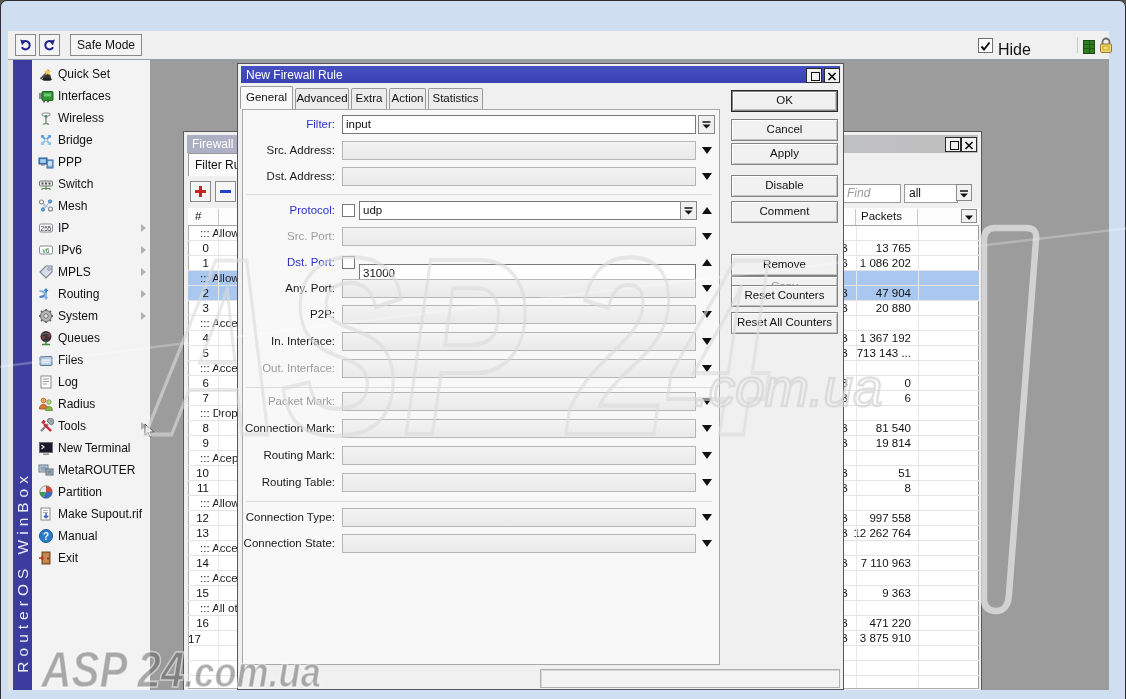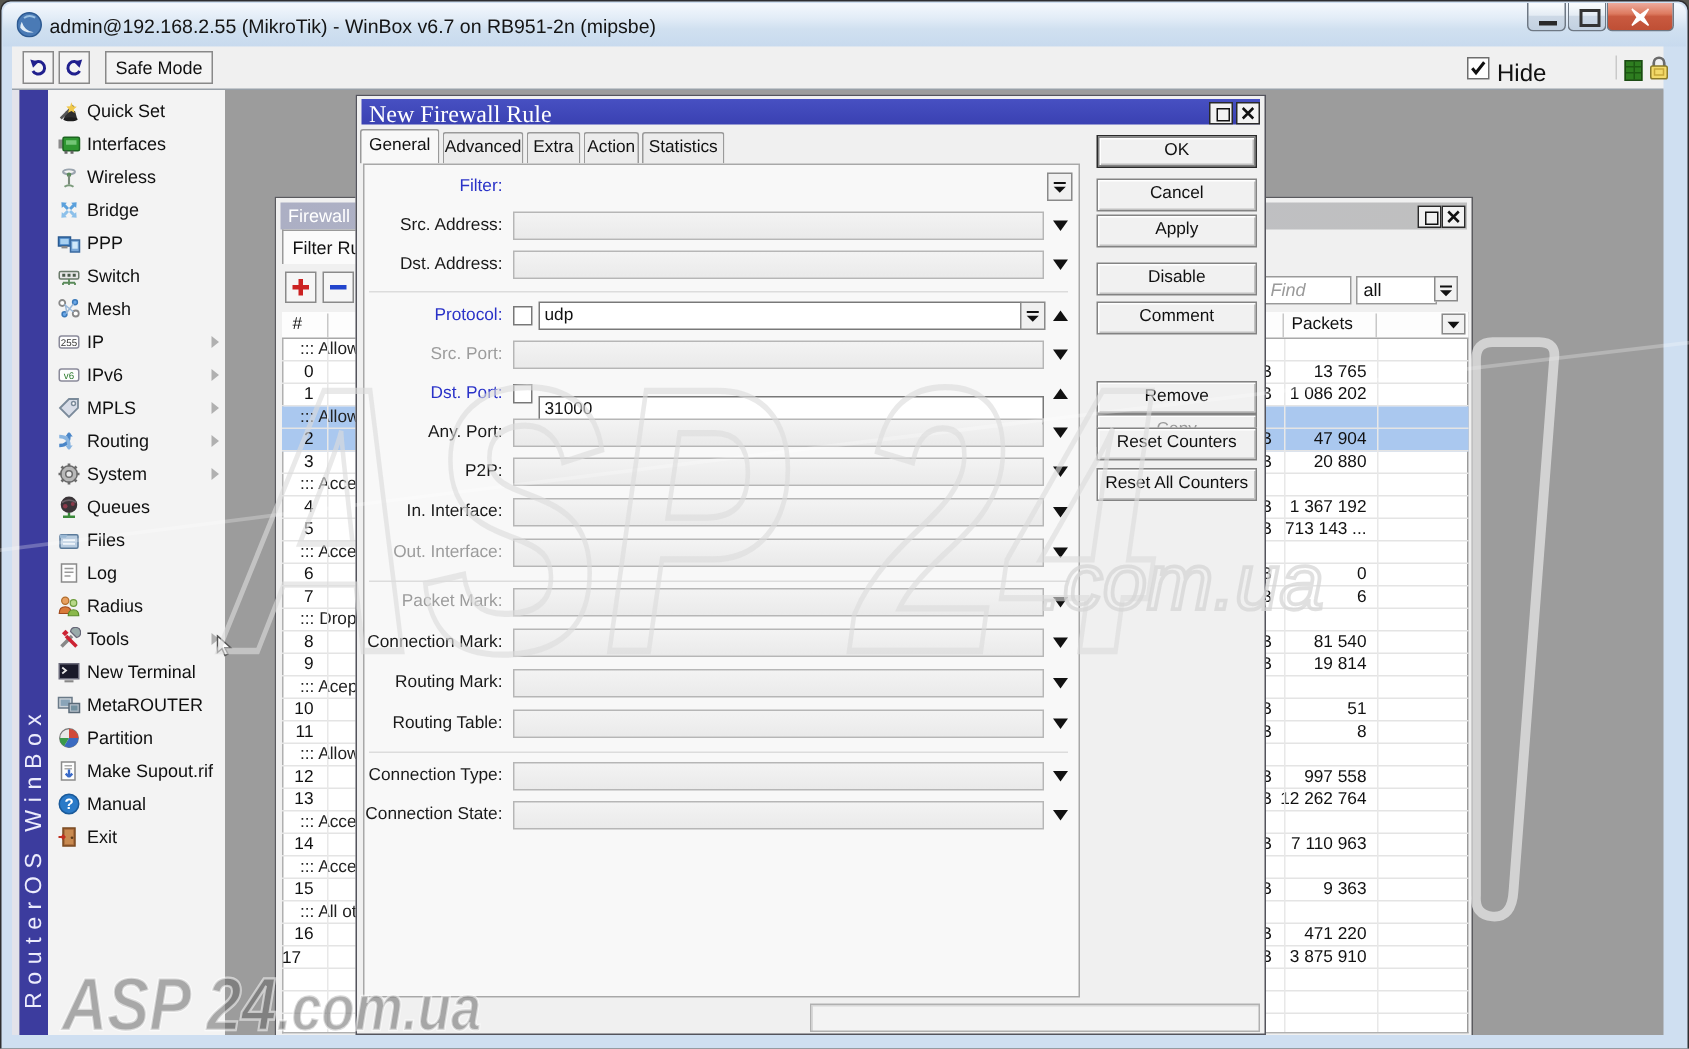--- a/index.html
+++ b/index.html
@@ -43,40 +43,20 @@
 .tri.up{border-bottom:7px solid #111;border-left:5.5px solid transparent;border-right:5.5px solid transparent;}
 .cb{position:absolute;width:13px;height:13px;background:#fff;border:1px solid #787878;box-sizing:border-box;}
 .dbtn{position:absolute;left:493px;width:107px;height:22px;background:#f1f1f1;border:1px solid #838383;box-sizing:border-box;text-align:center;font-size:11.5px;line-height:19px;color:#111;box-shadow:inset 1px 1px 0 #fff,inset -1px -1px 0 #c2c2c2;}
 .tab{position:absolute;height:21px;background:#ececec;border:1px solid #9a9a9a;border-bottom:none;box-sizing:border-box;text-align:center;font-size:11.5px;line-height:19px;color:#111;border-radius:2px 2px 0 0;}
 .tab.sel{background:#f8f8f8;line-height:21px;}
 .scell{position:absolute;height:19px;background:#f3f3f3;border:1px solid #b0b0b0;box-sizing:border-box;box-shadow:inset 1px 1px 0 #d8d8d8;}
 </style>
 </head>
 <body>
 <div id="win">
-  <div id="titlebar">
-    <svg class="abs" style="left:9px;top:6px" width="17" height="17" viewBox="0 0 17 17">
-      <circle cx="8.5" cy="8.5" r="8" fill="#4a7ab5"></circle>
-      <circle cx="8.5" cy="8.5" r="8" fill="none" stroke="#2d5a92" stroke-width="1"></circle>
-      <path d="M2.5 10.5 Q 5.5 14.5 11.5 13.5 Q 5.5 13 3.5 6.5 Q 2.5 8.5 2.5 10.5 Z" fill="#e8f2fb" opacity="0.95"></path>
-      <path d="M5 4 Q 8.5 1.5 12.5 3.8" stroke="#9cc2e4" stroke-width="1.3" fill="none"></path>
-    </svg>
-    <div id="title-text">admin@192.168.2.55 (MikroTik) - WinBox v6.7 on RB951-2n (mipsbe)</div>
-    <div class="capbtn" style="left:1016px;width:26px;">
-      <div class="abs" style="left:7px;top:12px;width:12px;height:3px;background:#2a2a2a;"></div>
-    </div>
-    <div class="capbtn" style="left:1043px;width:26px;">
-      <div class="abs" style="left:7px;top:4px;width:10px;height:8px;border:2px solid #333;"></div>
-    </div>
-    <div class="capbtn" id="btn-close" style="left:1069px;width:45px;">
-      <svg class="abs" style="left:14px;top:3px" width="15" height="13" viewBox="0 0 15 13">
-        <path d="M2 1 L7.5 5 L13 1 L9.5 6.5 L13 12 L7.5 8 L2 12 L5.5 6.5 Z" fill="#fff" stroke="#fff" stroke-width="1"></path>
-      </svg>
-    </div>
-  </div>
   <div id="toolbar">
     <div class="tbtn" style="left:7px;width:21px;">
       <svg width="15" height="15" viewBox="0 0 15 15" style="margin-top:2px">
         <path d="M4.3 5.5 A4.2 4.2 0 1 1 3.9 10.3" fill="none" stroke="#20208e" stroke-width="2"></path>
         <path d="M2.2 2.6 L7.8 4.2 L4.0 8.2 Z" fill="#20208e"></path>
       </svg>
     </div>
     <div class="tbtn" style="left:31px;width:21px;">
       <svg width="15" height="15" viewBox="0 0 15 15" style="margin-top:2px">
         <path d="M10.7 5.5 A4.2 4.2 0 1 0 11.1 10.3" fill="none" stroke="#20208e" stroke-width="2"></path>
@@ -489,35 +469,36 @@
         </div>
       <div class="abs" style="left:4px;top:513.8px;width:791px;height:15.0px;border-bottom:1px solid #e4e4e4;box-sizing:border-box;"></div>
       <div class="abs" style="left:4px;top:528.8px;width:791px;height:15.0px;border-bottom:1px solid #e4e4e4;box-sizing:border-box;"></div>
       <div class="abs" style="left:4px;top:543.8px;width:791px;height:15.0px;border-bottom:1px solid #e4e4e4;box-sizing:border-box;"></div>
       <div class="abs" style="left:34px;top:93.8px;width:1px;height:462px;background:#e8e8e8;"></div>
       <div class="abs" style="left:671.5px;top:93.8px;width:1px;height:462px;background:#e8e8e8;"></div>
       <div class="abs" style="left:733.5px;top:93.8px;width:1px;height:462px;background:#e8e8e8;"></div>
     </div>
     <div id="dialog" class="abs" style="left:229px;top:3px;width:605px;height:625px;background:#f0f0f0;border:1px solid #54545c;">
       <div class="abs" style="left:3px;top:2px;width:599px;height:17px;background:linear-gradient(180deg,#4750c2 0%,#3a41b2 100%);">
-        <div class="abs" style="left:5px;top:2px;font-size:16px;color:#fff;font-family:Liberation Serif, serif;">New Firewall Rule</div>
+        <div class="abs" style="left:5px;top:2px;font-size:12px;color:#fff;">New Firewall Rule</div>
         <div class="smbtn" style="left:565px;top:2px;">
             <div class="abs" style="left:3.5px;top:2.5px;width:7px;height:7px;border:1.6px solid #111;"></div>
           </div>
         <div class="smbtn" style="left:583px;top:2px;"><svg width="14" height="13" viewBox="0 0 14 13">
               <path d="M3.5 3 L10.5 10 M10.5 3 L3.5 10" stroke="#111" stroke-width="1.7"></path>
             </svg></div>
       </div>
       <div class="tab sel" style="left:2px;top:22px;width:53px;height:23px;">General</div>
       <div class="tab" style="left:57px;top:24px;width:54px;">Advanced</div>
       <div class="tab" style="left:113px;top:24px;width:36px;">Extra</div>
       <div class="tab" style="left:151px;top:24px;width:37px;">Action</div>
       <div class="tab" style="left:190px;top:24px;width:55px;">Statistics</div>
       <div class="abs" style="left:4px;top:45px;width:478px;height:556px;background:#f8f8f8;border:1px solid #a8a8a8;box-sizing:border-box;"></div>
       <div class="dlbl blue" style="top:51px">Filter:</div>
+      <div class="fld" style="left:104px;top:51px;width:354px;">input</div>
       <div class="drop" style="left:460px;top:51px;"><svg width="15" height="17" viewBox="0 0 15 17">
             <path d="M3.5 6 H11.5" stroke="#111" stroke-width="1.4"></path>
             <path d="M3.5 8.5 L7.5 12.5 L11.5 8.5 Z" fill="#111"></path>
           </svg></div>
       <div class="dlbl dark" style="top:77px">Src. Address:</div>
       <div class="fldd" style="left:104px;top:77px;width:354px;"></div>
       <div class="tri down" style="left:464px;top:83px;"></div>
       <div class="dlbl dark" style="top:103px">Dst. Address:</div>
       <div class="fldd" style="left:104px;top:103px;width:354px;"></div>
       <div class="tri down" style="left:464px;top:109px;"></div>

